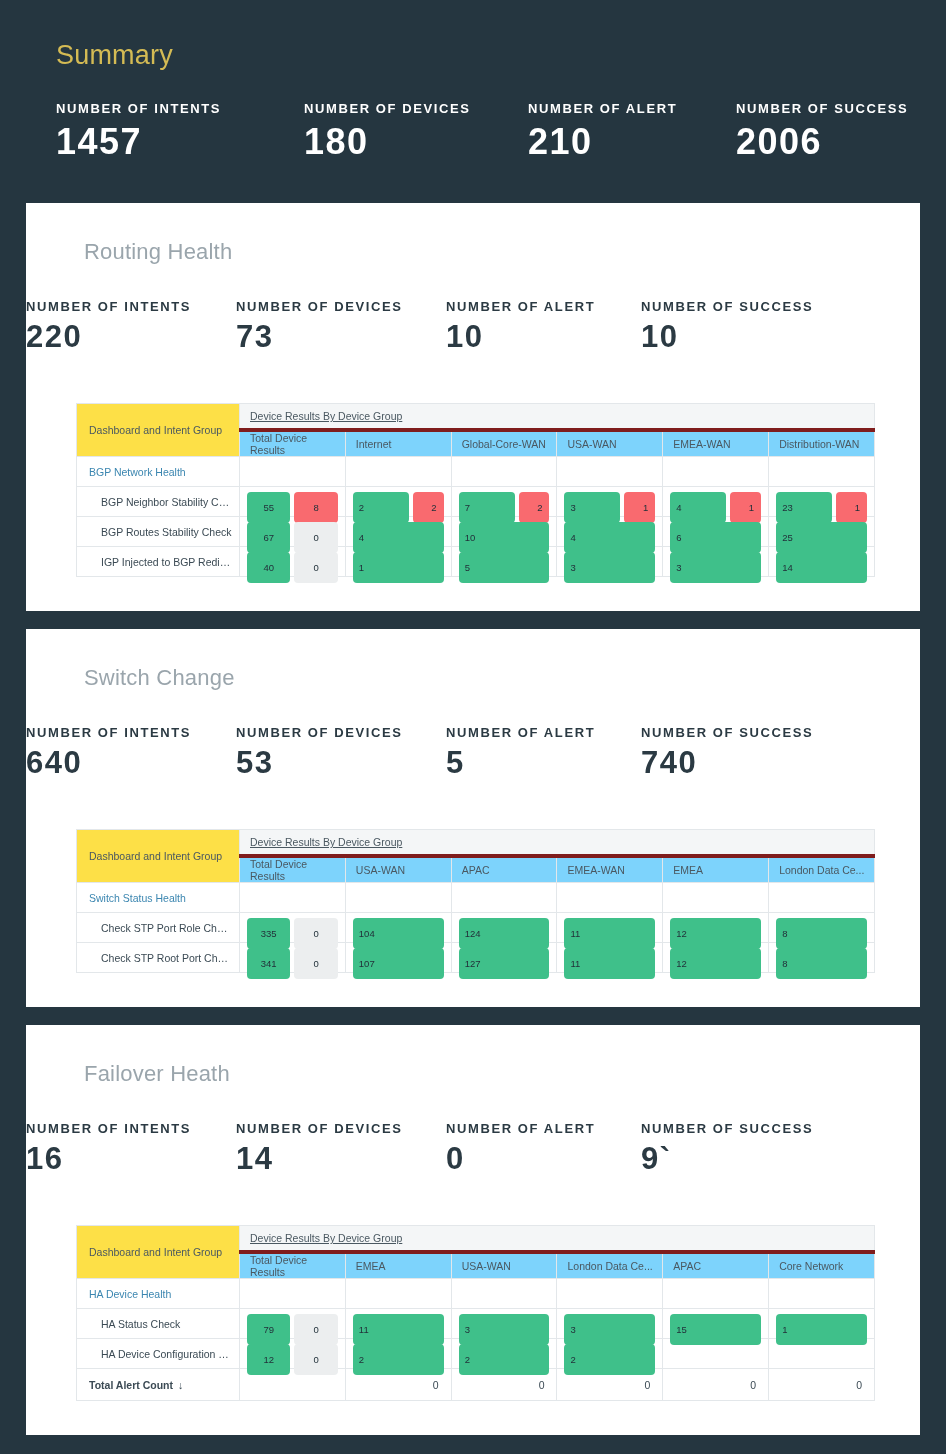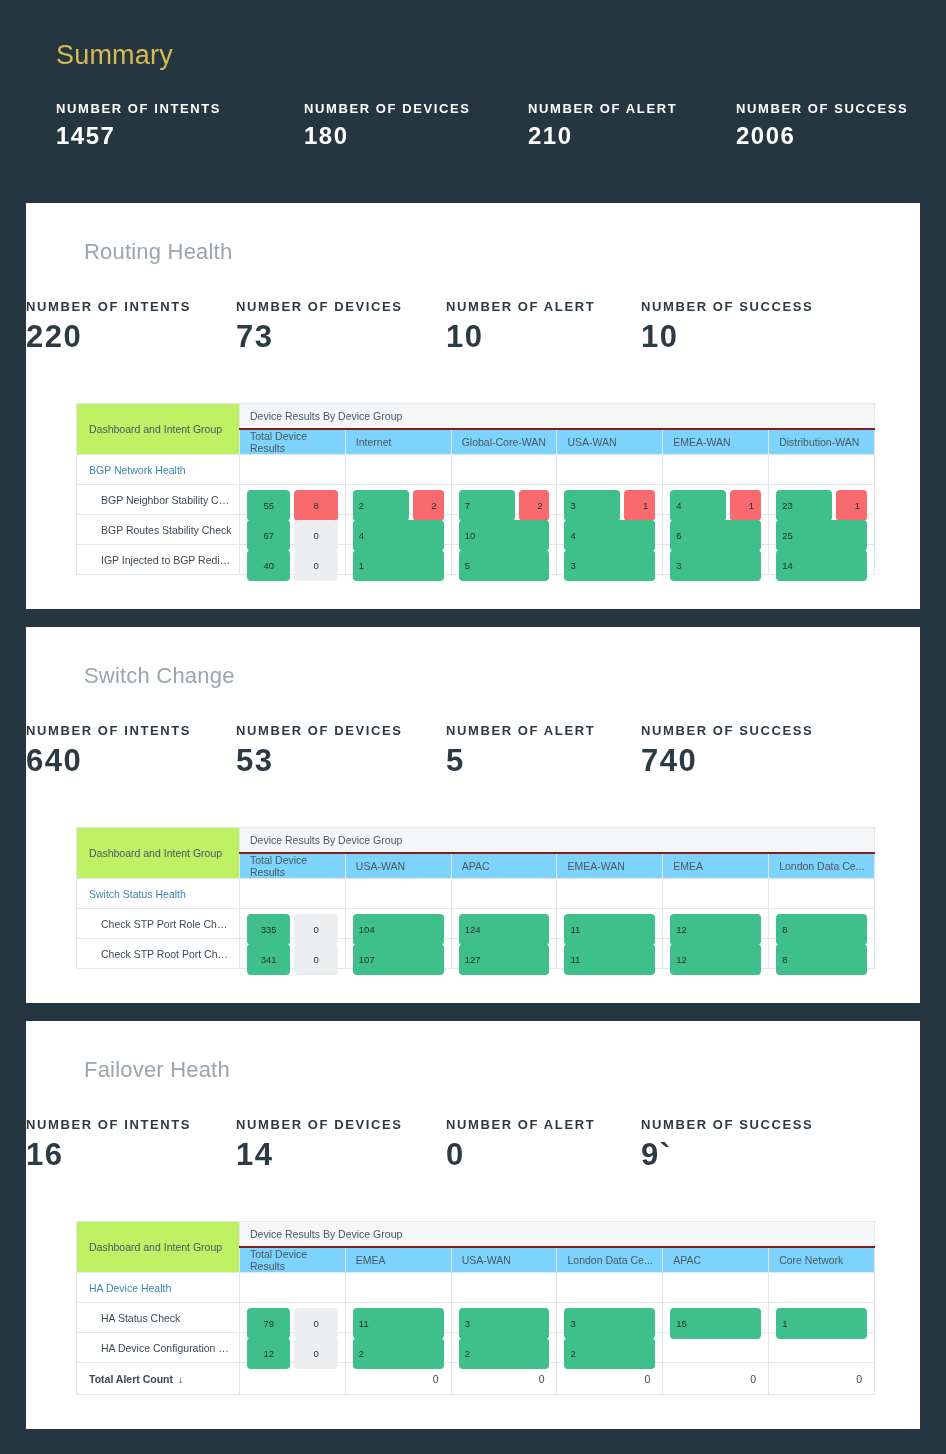--- a/index.html
+++ b/index.html
@@ -25,21 +25,21 @@
   }
   .stat-row { display: flex; }
   .stat { flex: 0 0 auto; }
   .stat-label {
     font-size: 13px;
     font-weight: 700;
     letter-spacing: 1.6px;
     text-transform: uppercase;
   }
   .stat-value {
-    font-size: 24px;
+    font-size: 36px;
     font-weight: 700;
     letter-spacing: 1.5px;
     margin-top: 7px;
     line-height: 1.05;
   }
   .summary .stat-label { color: #ffffff; }
   .summary .stat-value { color: #ffffff; }
 
   
   .card {
@@ -78,27 +78,28 @@
     background: #f4f6f7;
     color: #4a5861;
     font-weight: 400;
     font-size: 10.5px;
     vertical-align: middle;
   }
   th.group-col {
     padding: 0 0 0 12px;
     height: 46px;
     vertical-align: middle;
-    background: #bef264;
+    background: #fde047;
   }
   th.group-head {
     padding: 6px 0 6px 10px;
     height: 22px;
     background: #f4f6f7;
-    border-bottom: 2px solid #7f1d1d;
+    border-bottom: 4px solid #7f1d1d;
+    text-decoration: underline;
   }
   th.sub {
     padding: 0 0 0 10px;
     height: 24px;
     background: #7dd3fc;
   }
   td.name-cell {
     padding: 0 6px 0 24px;
     height: 30px;
     white-space: nowrap;

